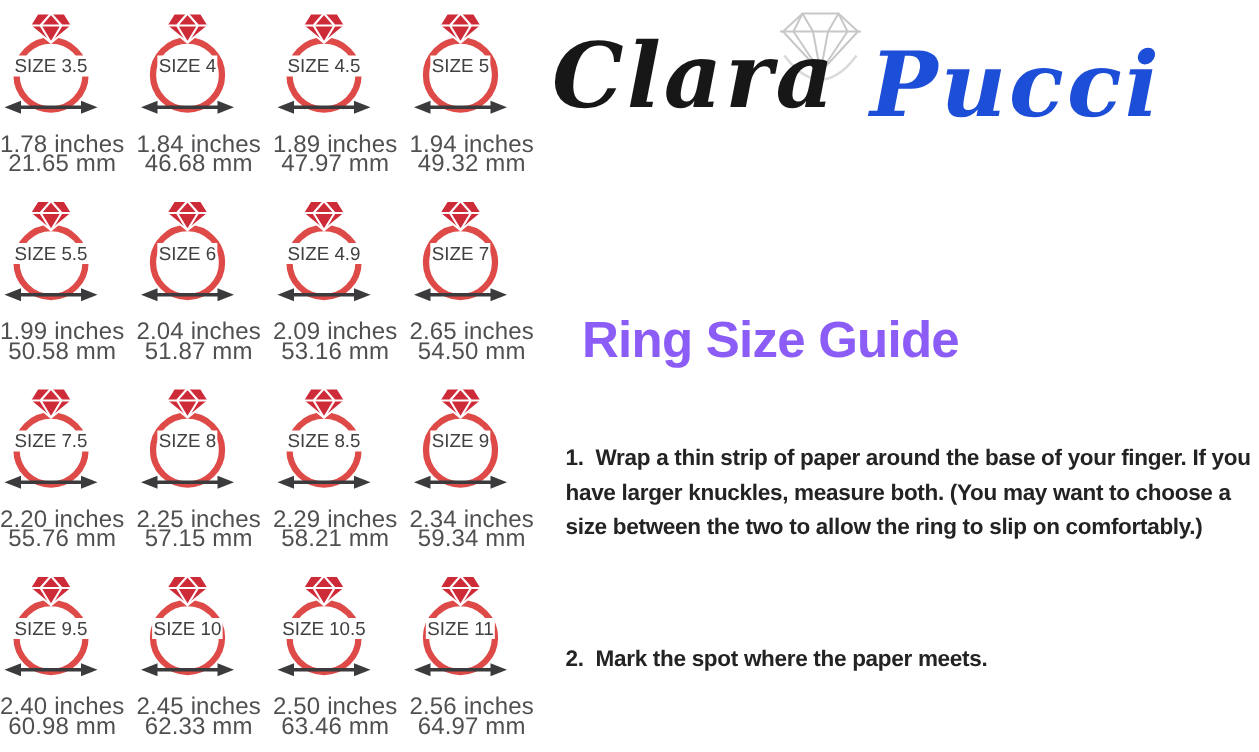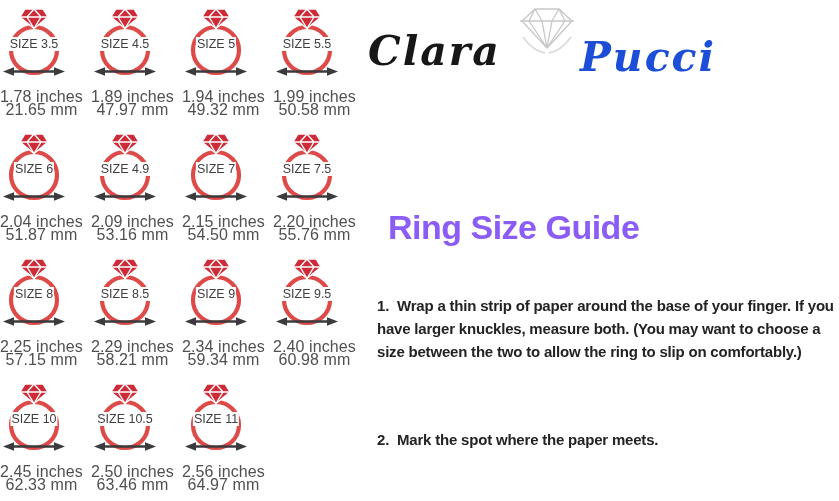--- a/index.html
+++ b/index.html
@@ -27,21 +27,21 @@
   .measure{
     margin-top:15px;text-align:center;
     font-size:16px;line-height:12.5px;color:#505053;letter-spacing:0.1px;
   }
 
   
   .logo{position:absolute;left:368px;top:6px;width:420px;height:95px;}
   .logo .word{
     position:absolute;
     font-family:"DejaVu Serif",serif;font-style:italic;font-weight:700;
-    font-size:41px;line-height:70px;letter-spacing:2px;
+    font-size:60px;line-height:70px;letter-spacing:2px;
   }
   .clara{left:0;top:10px;color:#171717;}
   .pucci{left:212px;top:16px;color:#1d4ed8;}
   .logo-diamond{position:absolute;left:146px;top:0;}
 
   .guide-title{
     position:absolute;left:376px;top:196px;margin:12px;
     font-size:34px;font-weight:700;letter-spacing:-0.5px;color:#8b5cf6;
   }
   .steps{
@@ -75,20 +75,32 @@
           <use href="#ringShape"></use>
         </svg>
       <span class="size-label">SIZE 3.5</span>
     </div>
     <div class="measure">
       <div>1.78 inches</div>
       <div>21.65 mm</div>
     </div>
   </div>
 
+  <div class="cell">
+    <div class="fig">
+      <svg viewBox="0 0 68 70" width="68" height="70">
+          <use href="#ringShape"></use>
+        </svg>
+      <span class="size-label">SIZE 4</span>
+    </div>
+    <div class="measure">
+      <div>1.84 inches</div>
+      <div>46.68 mm</div>
+    </div>
+  </div>
 
   <div class="cell">
     <div class="fig">
       <svg viewBox="0 0 68 70" width="68" height="70">
           <use href="#ringShape"></use>
         </svg>
       <span class="size-label">SIZE 4.5</span>
     </div>
     <div class="measure">
       <div>1.89 inches</div>
@@ -149,21 +161,21 @@
   </div>
 
   <div class="cell">
     <div class="fig">
       <svg viewBox="0 0 68 70" width="68" height="70">
           <use href="#ringShape"></use>
         </svg>
       <span class="size-label">SIZE 7</span>
     </div>
     <div class="measure">
-      <div>2.15 inches</div>
+      <div>2.65 inches</div>
       <div>54.50 mm</div>
     </div>
   </div>
 
   <div class="cell">
     <div class="fig">
       <svg viewBox="0 0 68 70" width="68" height="70">
           <use href="#ringShape"></use>
         </svg>
       <span class="size-label">SIZE 7.5</span>

